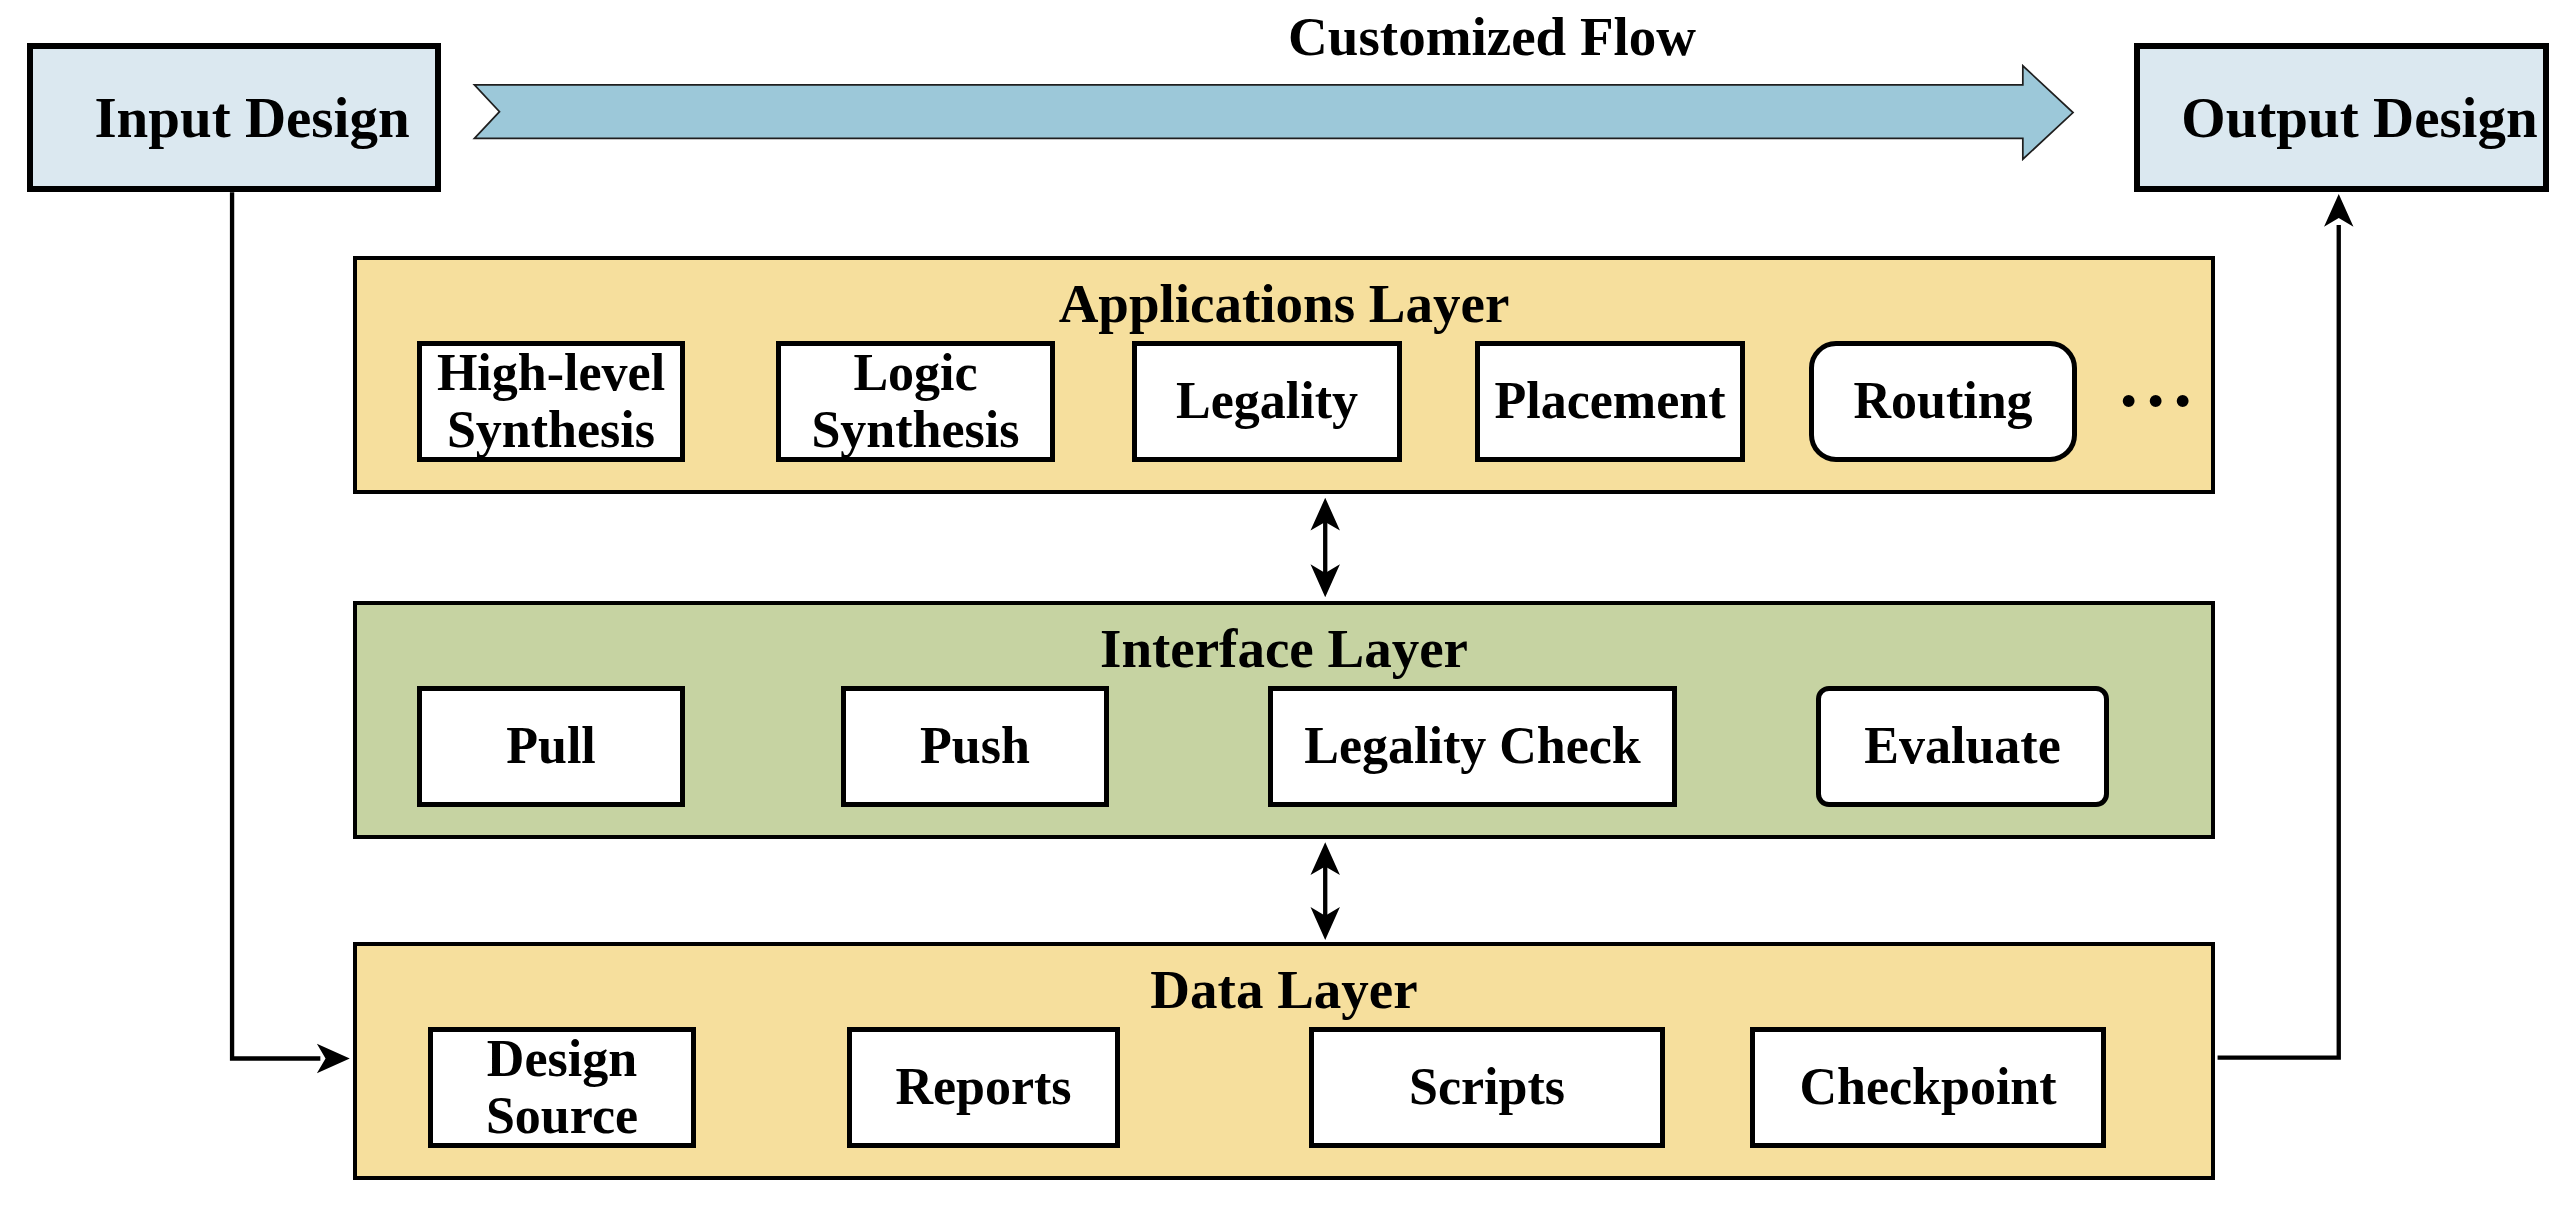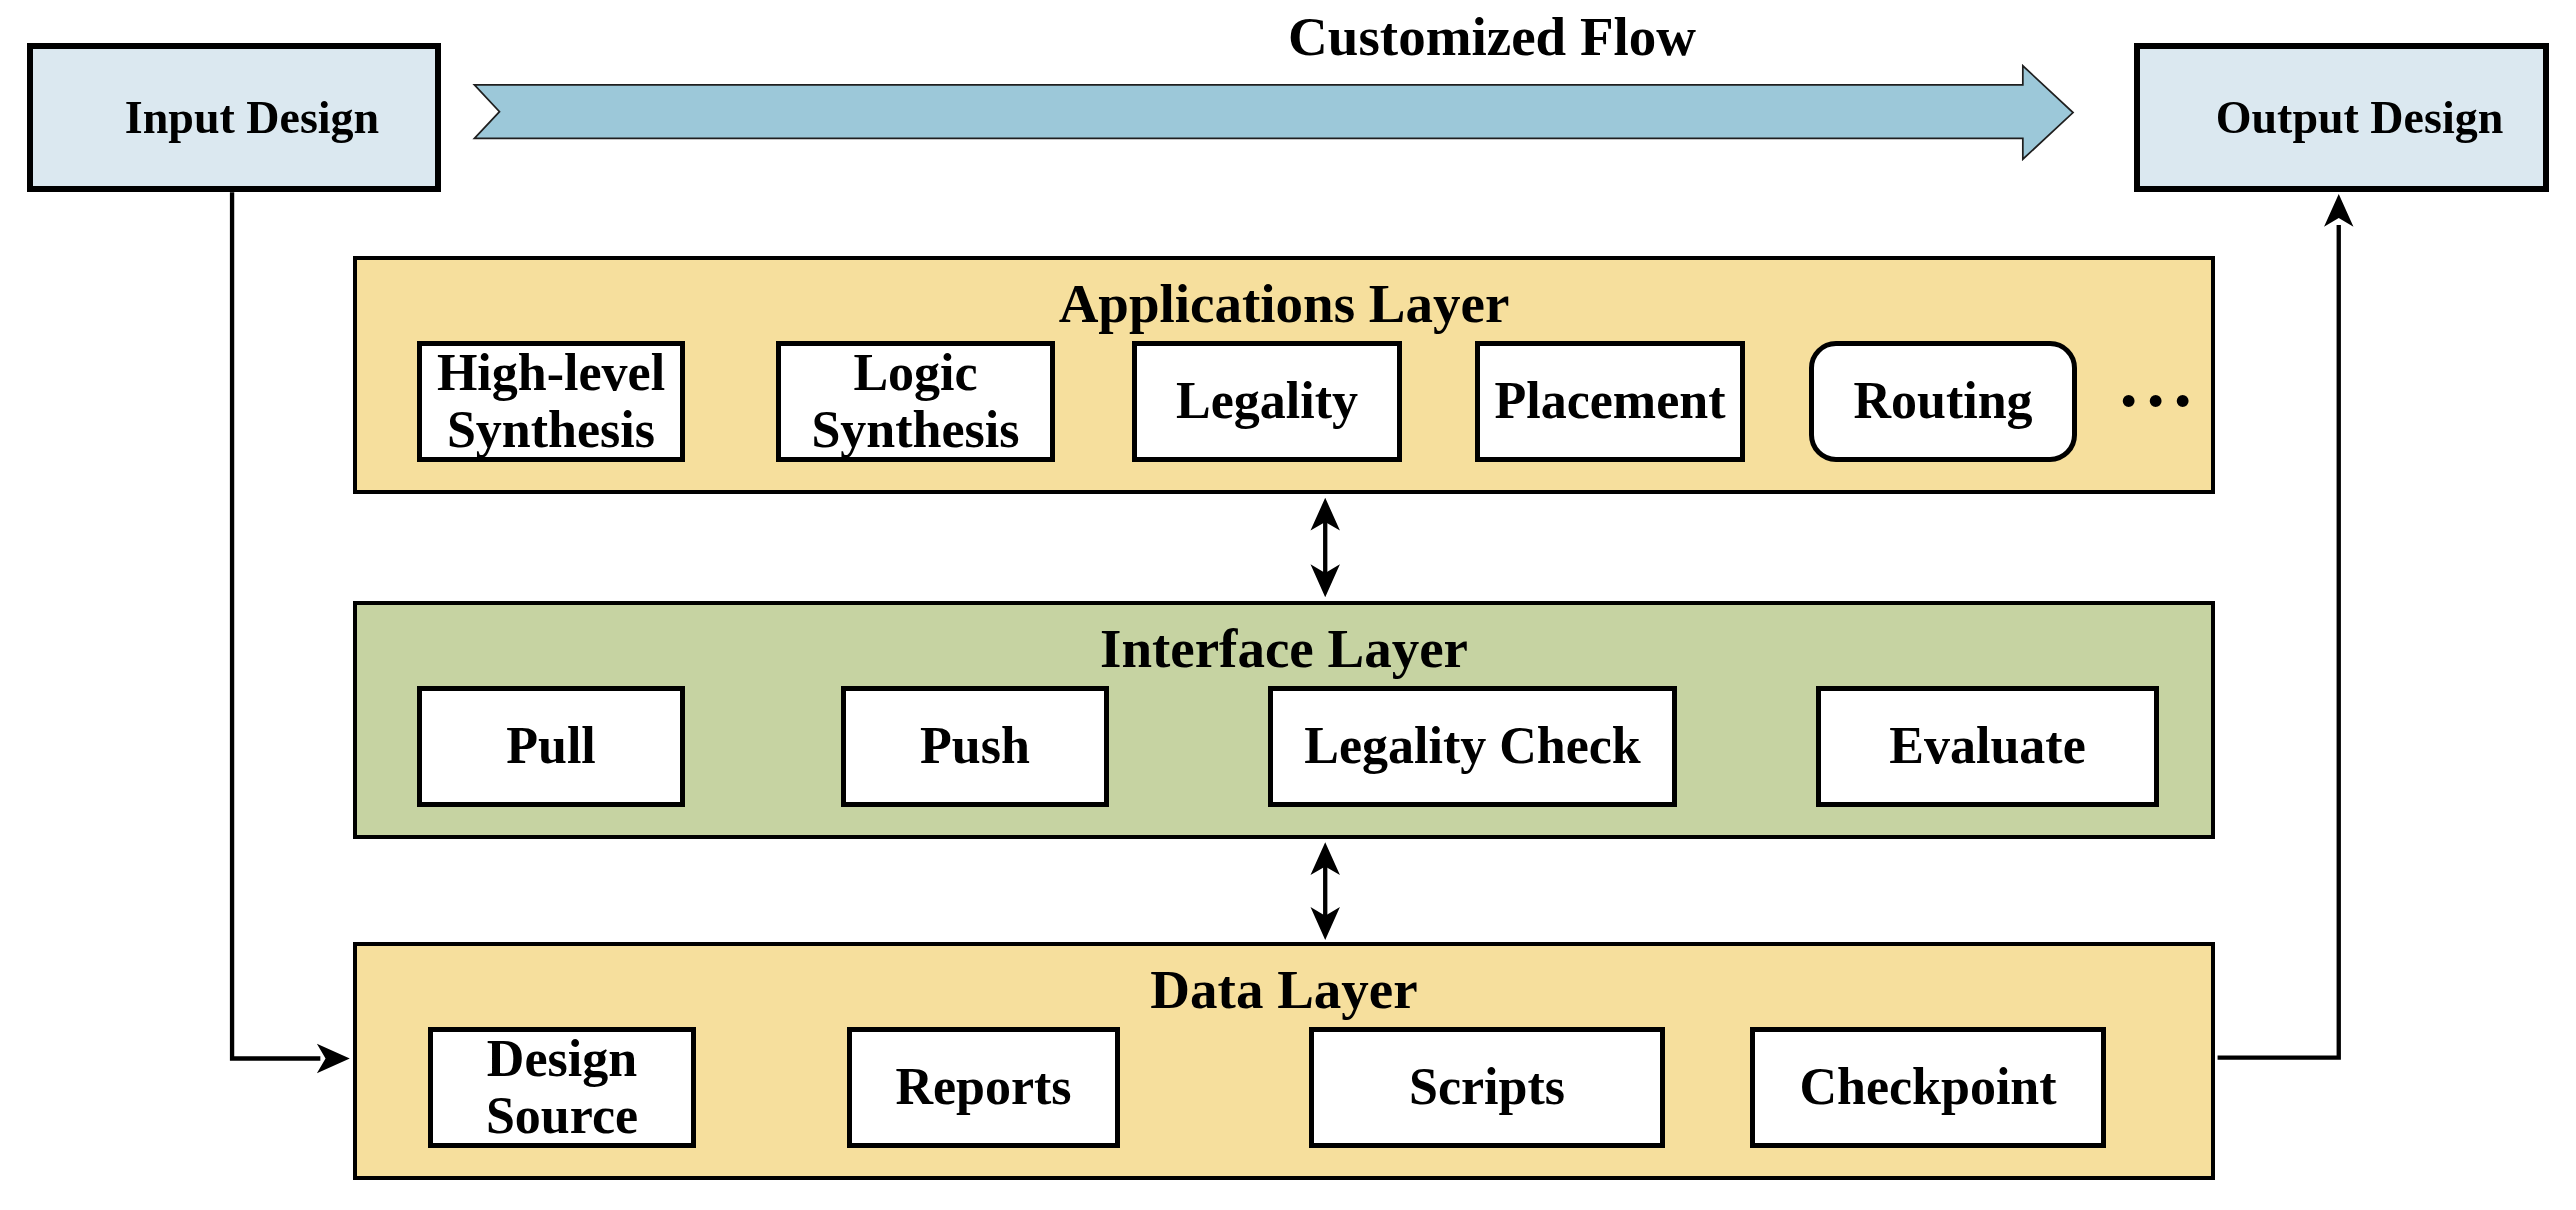--- a/index.html
+++ b/index.html
@@ -11,21 +11,21 @@
     font-weight:bold;
     color:#000;
     overflow:hidden;
   }
   
   .io-box{
     position:absolute;
     background:var(--io_fill,#dbe8f0);
     border:6px solid var(--line,#000);
     display:flex;align-items:center;justify-content:center;
-    font-size:46px;
+    font-size:57px;
     box-sizing:border-box;
     padding-left:36px;
   }
   .flow-label{
     position:absolute;
     left:900px;top:5.2px;width:796px;
     text-align:right;
     font-size:55px;
   }
   .layer{
@@ -115,21 +115,21 @@
     <div class="node" style="left:1118px;width:270px;">Placement</div>
     <div class="node" style="left:1452px;width:268px;border-radius:27px;">Routing</div>
     <div class="ellipsis">···</div>
   </div>
 
   <div class="layer layer-interface">
     <div class="layer-title">Interface Layer</div>
     <div class="node" style="left:484px;width:268px;">Push</div>
     <div class="node" style="left:60px;width:268px;">Pull</div>
     <div class="node" style="left:911px;width:409px;">Legality Check</div>
-    <div class="node" style="left:1459px;width:343px;">Evaluate</div>
+    <div class="node" style="left:1459px;width:293px;border-radius:13px;">Evaluate</div>
   </div>
 
   <div class="layer layer-data">
     <div class="layer-title">Data Layer</div>
     <div class="node" style="left:71px;width:268px;">Design
 Source</div>
     <div class="node" style="left:490px;width:273px;">Reports</div>
     <div class="node" style="left:952px;width:356px;">Scripts</div>
     <div class="node" style="left:1393px;width:356px;">Checkpoint</div>
   </div>

